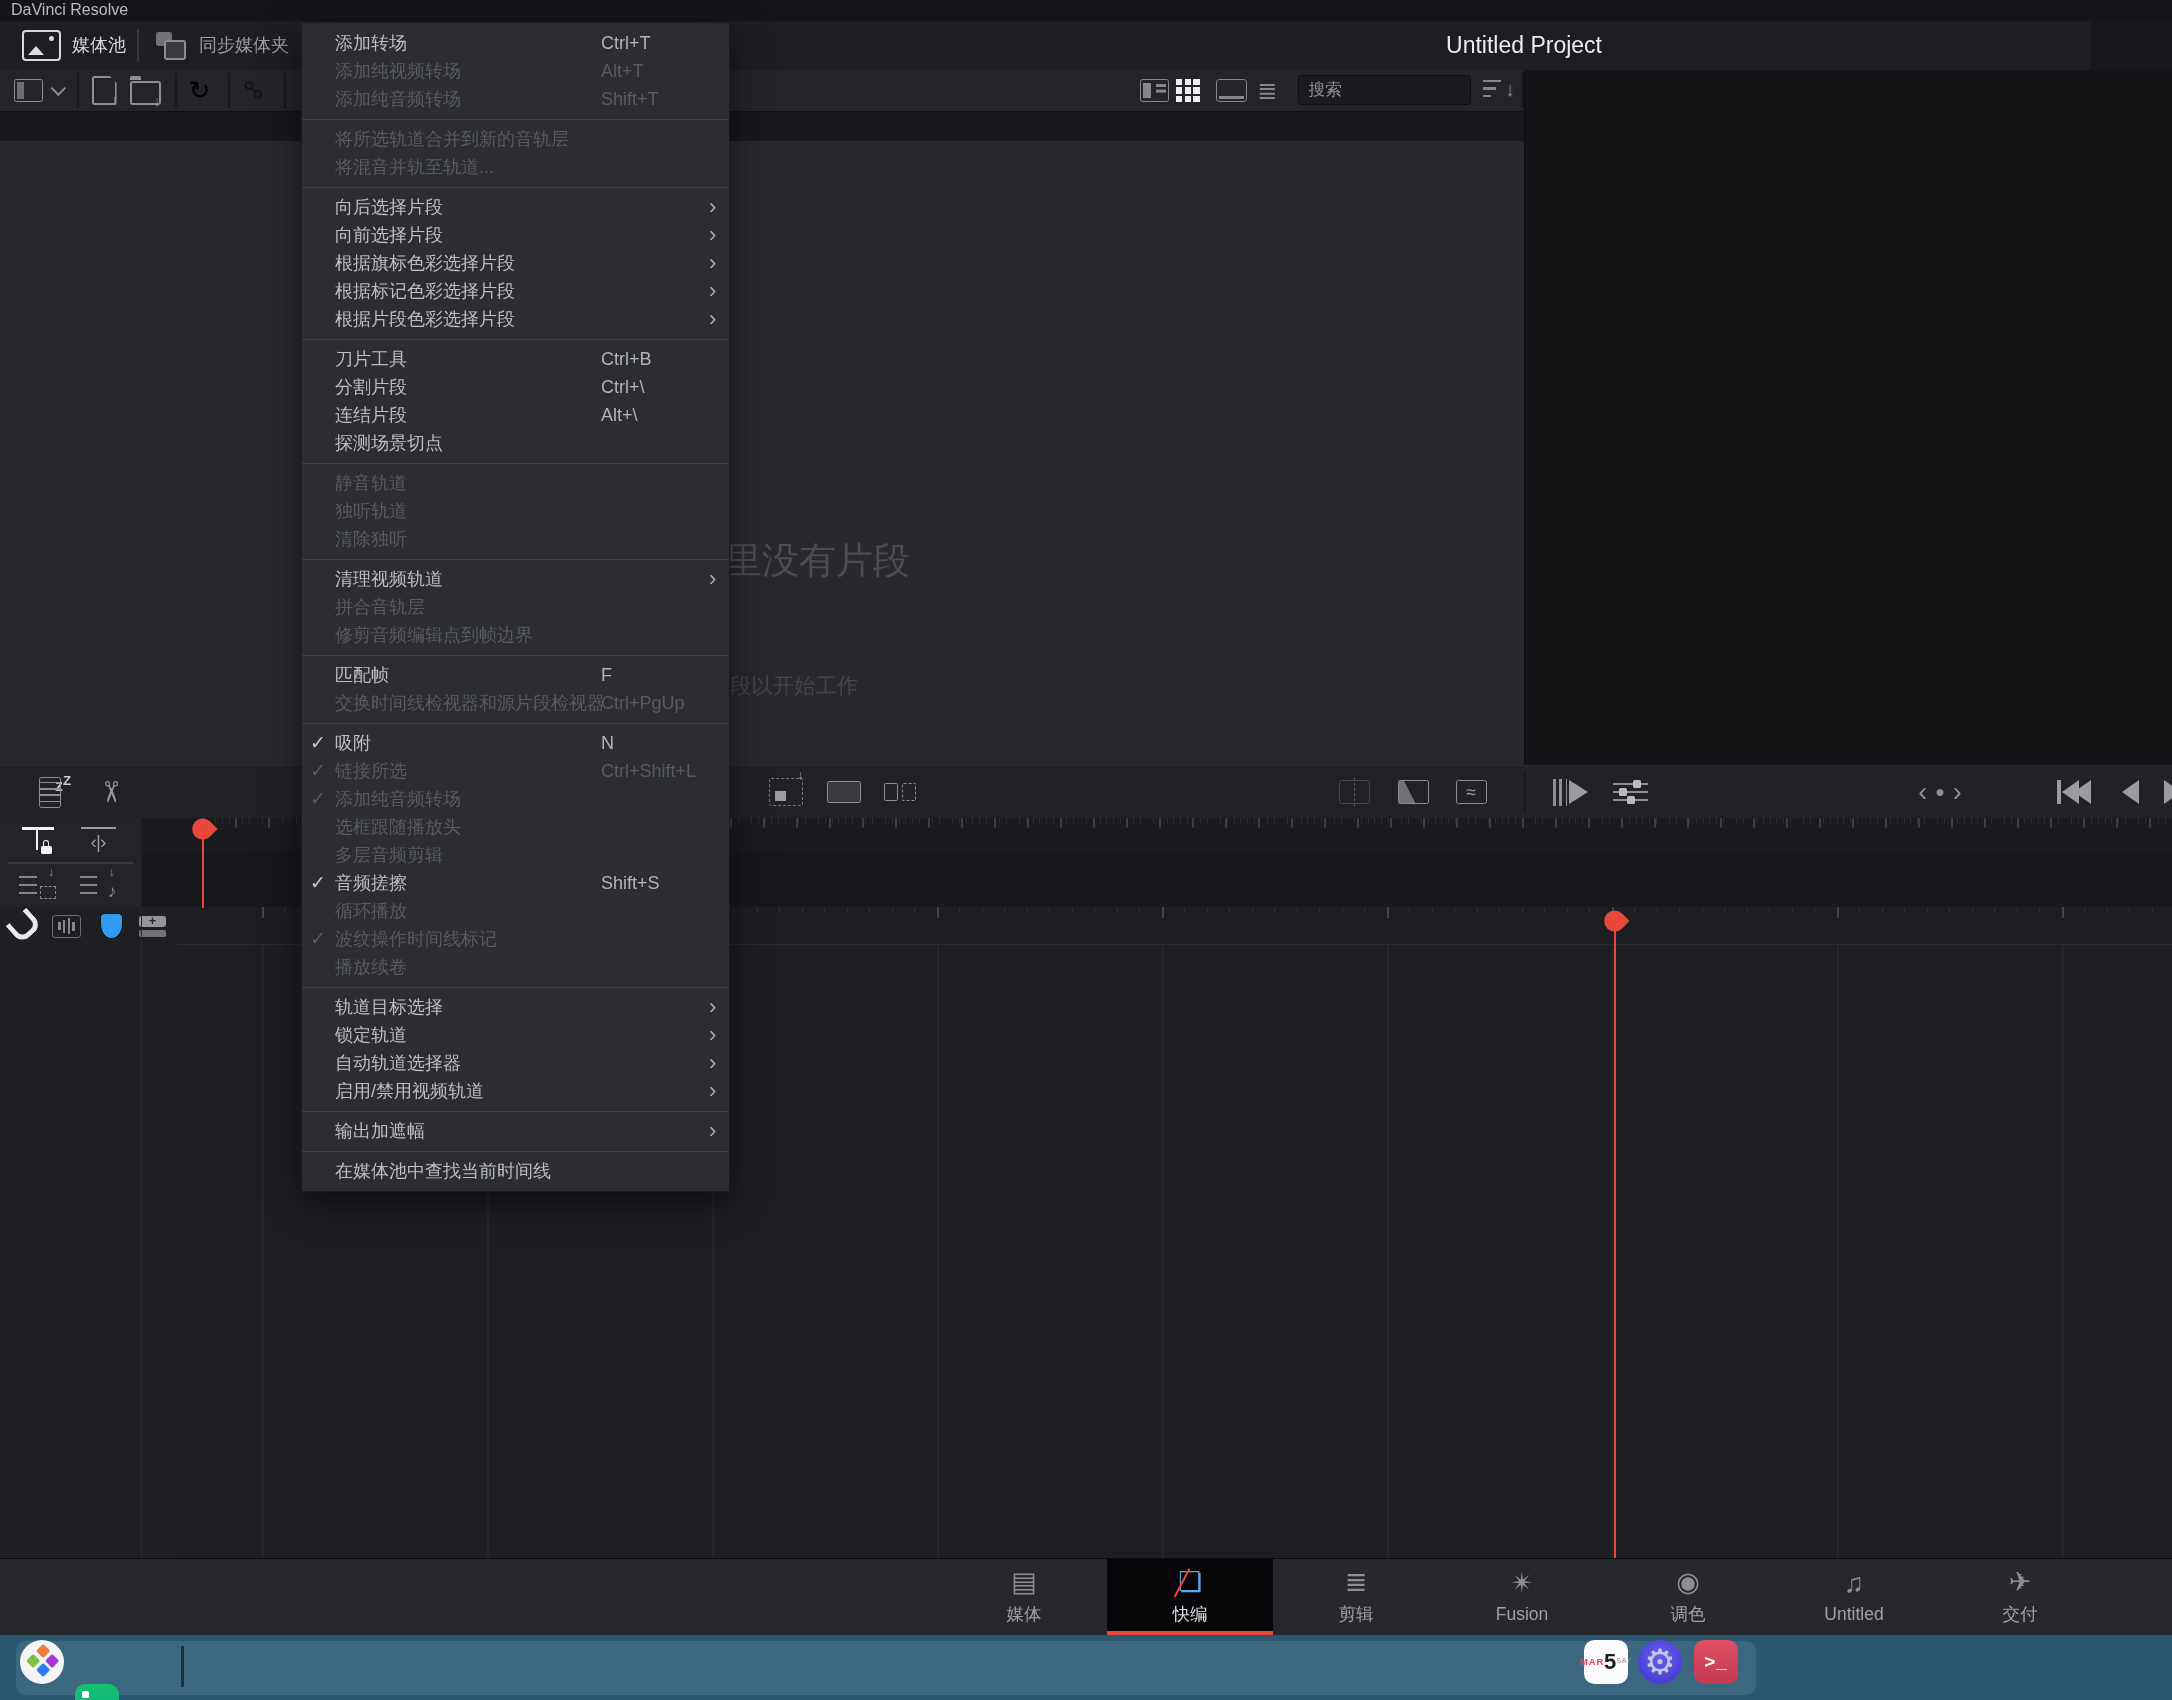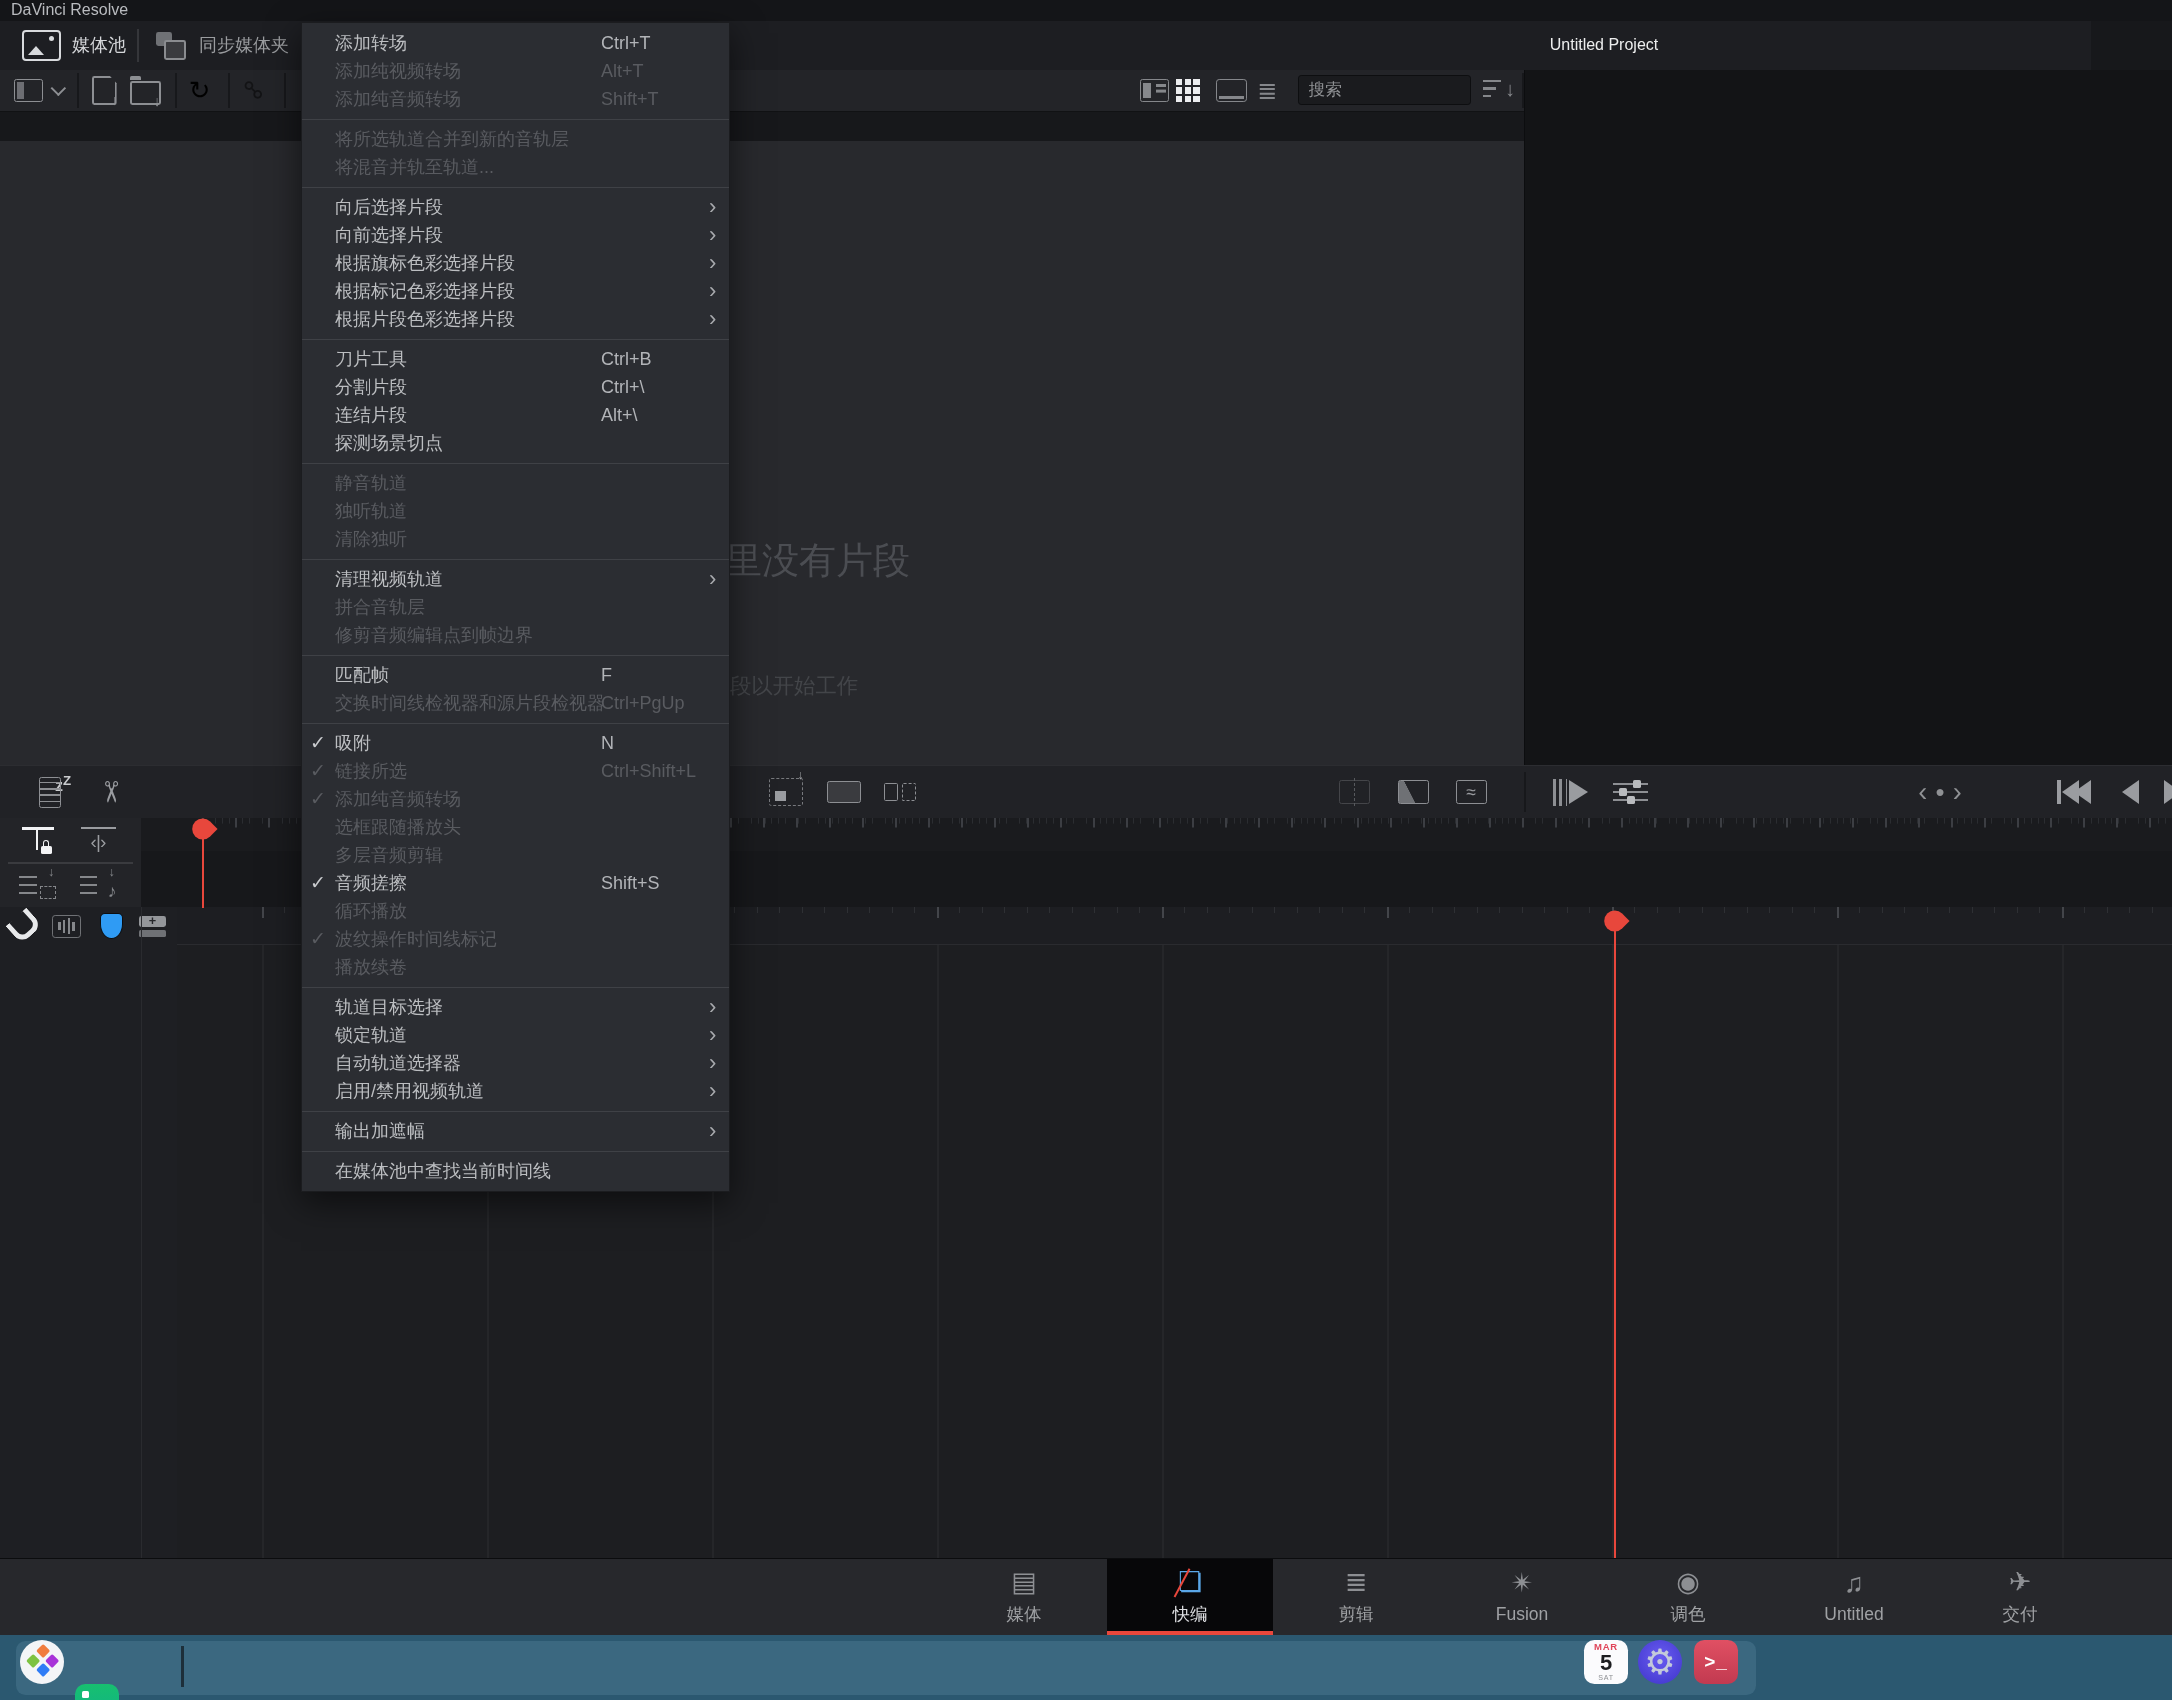--- a/index.html
+++ b/index.html
@@ -21,22 +21,22 @@
   .mp-icon{width:35px;height:27px;border:2.4px solid #d8dadd;border-radius:4px;position:relative;overflow:hidden;}
   .mp-icon:before{content:"";position:absolute;left:4px;bottom:3.2px;border-left:8.7px solid transparent;
     border-right:8.7px solid transparent;border-bottom:9.5px solid #d8dadd;}
   .mp-icon:after{content:"";position:absolute;right:4.8px;top:4px;width:5.6px;height:5.6px;border-radius:50%;background:#d8dadd;}
   .tb1-label{font-size:18px;color:#d5d7da;}
   .sync-icon{width:32px;height:27px;position:relative;}
   .sync-icon:before{content:"";position:absolute;left:0;top:0;width:16px;height:14.3px;background:#6f7175;border-radius:2.4px;}
   .sync-icon:after{content:"";position:absolute;left:8px;top:8px;width:17.5px;height:16px;background:#3a3b3f;
     border:2.4px solid #8a8c90;border-radius:2.4px;}
   .tb1-vdiv{position:absolute;top:8px;width:1.6px;height:33px;background:#35363a;}
-  #project-title{position:absolute;top:0;left:1477px;width:254px;height:49px;display:flex;align-items:center;
-    justify-content:center;color:#eceded;font-size:16px;}
+  #project-title{position:absolute;top:0;left:1397px;width:254px;height:49px;display:flex;align-items:center;
+    justify-content:center;color:#eceded;font-size:23px;}
 
   
   #toolbar2{left:0;top:70px;width:2172px;height:41px;background:#232428;border-bottom:0.8px solid #111214;}
   .tb2-group{position:absolute;top:0;height:41px;display:flex;align-items:center;}
   .tb2-vdiv{position:absolute;top:3.2px;width:1.6px;height:35px;background:#17181b;}
   .panel-ico{width:27px;height:20.6px;border:1.6px solid #8d8f93;border-radius:2.4px;position:relative;}
   .panel-ico:before{content:"";position:absolute;left:1.6px;top:1.6px;bottom:1.6px;width:7.1px;background:#8d8f93;opacity:.7;}
   .chev{width:8.7px;height:8.7px;border-right:2.4px solid #8d8f93;border-bottom:2.4px solid #8d8f93;
     transform:rotate(45deg) translate(-1.6px,-1.6px);}
   .doc-ico{width:20.6px;height:25.4px;border:2.4px solid #8d8f93;border-radius:2.4px;position:relative;
@@ -214,21 +214,21 @@
   .launcher i:nth-child(1){left:17.5px;top:6.3px;background:#f07c3e;}
   .launcher i:nth-child(2){left:8px;top:16px;background:#7dc242;}
   .launcher i:nth-child(3){left:27px;top:16px;background:#a833d8;}
   .launcher i:nth-child(4){left:17.5px;top:25.4px;background:#2f7cf6;}
   .greenapp{background:linear-gradient(180deg,#17c06f,#0fae8d);position:relative;}
   .greenapp i{position:absolute;left:7.1px;width:7.1px;height:7.1px;background:#fff;border-radius:1.6px;}
   .greenapp i:nth-child(1){top:7.1px;}
   .greenapp i:nth-child(2){top:19px;}
   .greenapp:after{content:"";position:absolute;left:4.8px;right:4.8px;bottom:4.8px;height:7.1px;background:#9fe8d8;border-radius:3.2px;}
   #dock-caret{position:absolute;left:181px;top:11px;width:3.2px;height:41px;background:#1d2f3a;}
-  .calendar{background:#fbfbfd;display:flex;flex-direction:column;align-items:center;justify-content:center;line-height:1;}
+  .calendar{background:#fbfbfd;display:flex;flex-direction:row;align-items:center;justify-content:center;line-height:1;}
   .calendar .mon{color:#e0455a;font-size:9.5px;font-weight:bold;letter-spacing:0.8px;}
   .calendar .day{color:#1c1d20;font-size:22px;font-weight:bold;margin:0.8px 0;}
   .calendar .wd{color:#8d8f93;font-size:7.1px;letter-spacing:0.8px;}
   .gear{background:radial-gradient(circle at 50% 40%,#6a5cf2,#3d34c9);border-radius:50%;}
   .gear span{color:#c3c9da;font-size:35px;line-height:1;}
   .terminal{background:linear-gradient(180deg,#e05063,#c23a50);}
   .terminal span{color:#fff;font-size:19px;font-weight:bold;letter-spacing:0.8px;}
 
   
   #timeline-menu{left:301px;top:22px;width:429px;background:#2b2d32;border:0.8px solid #1b1c1f;

